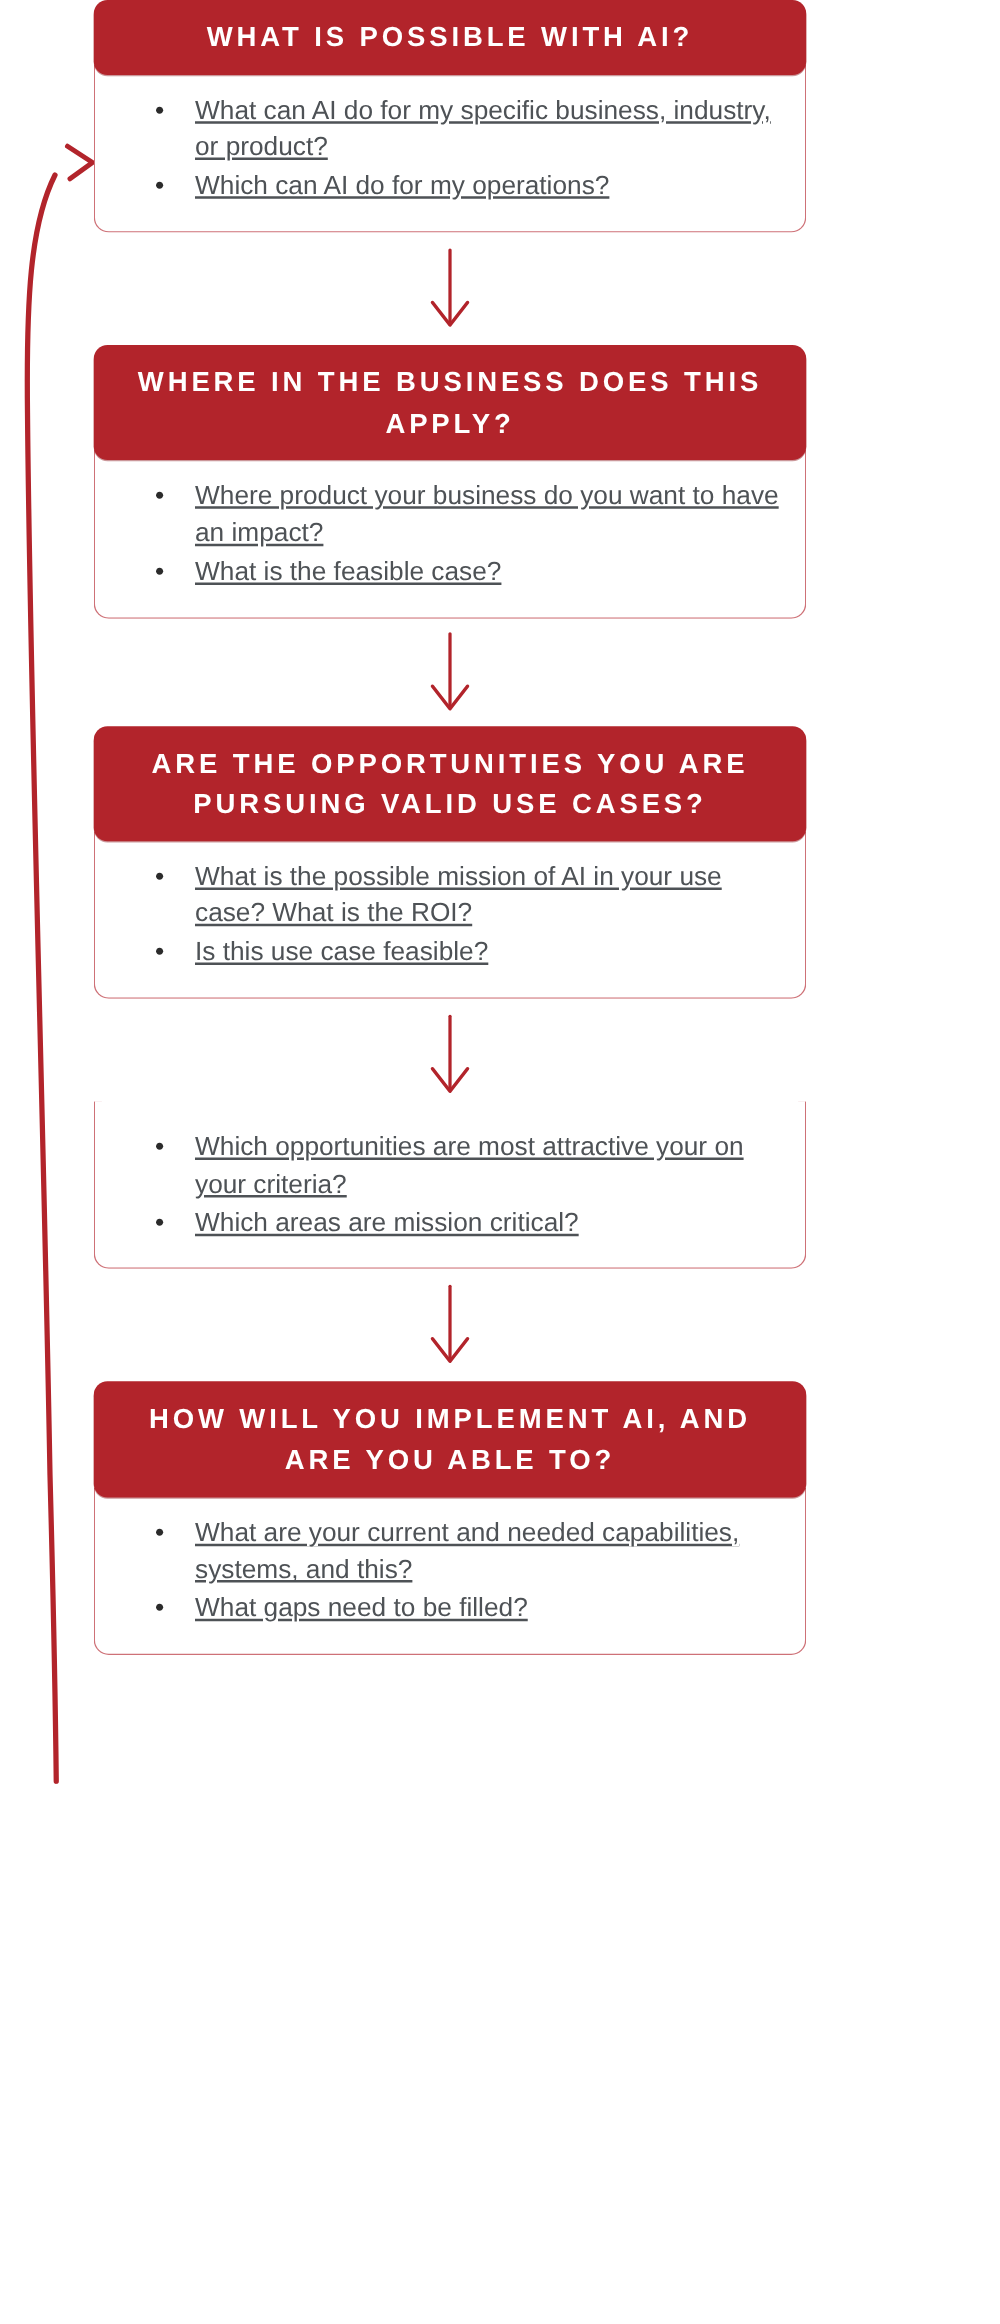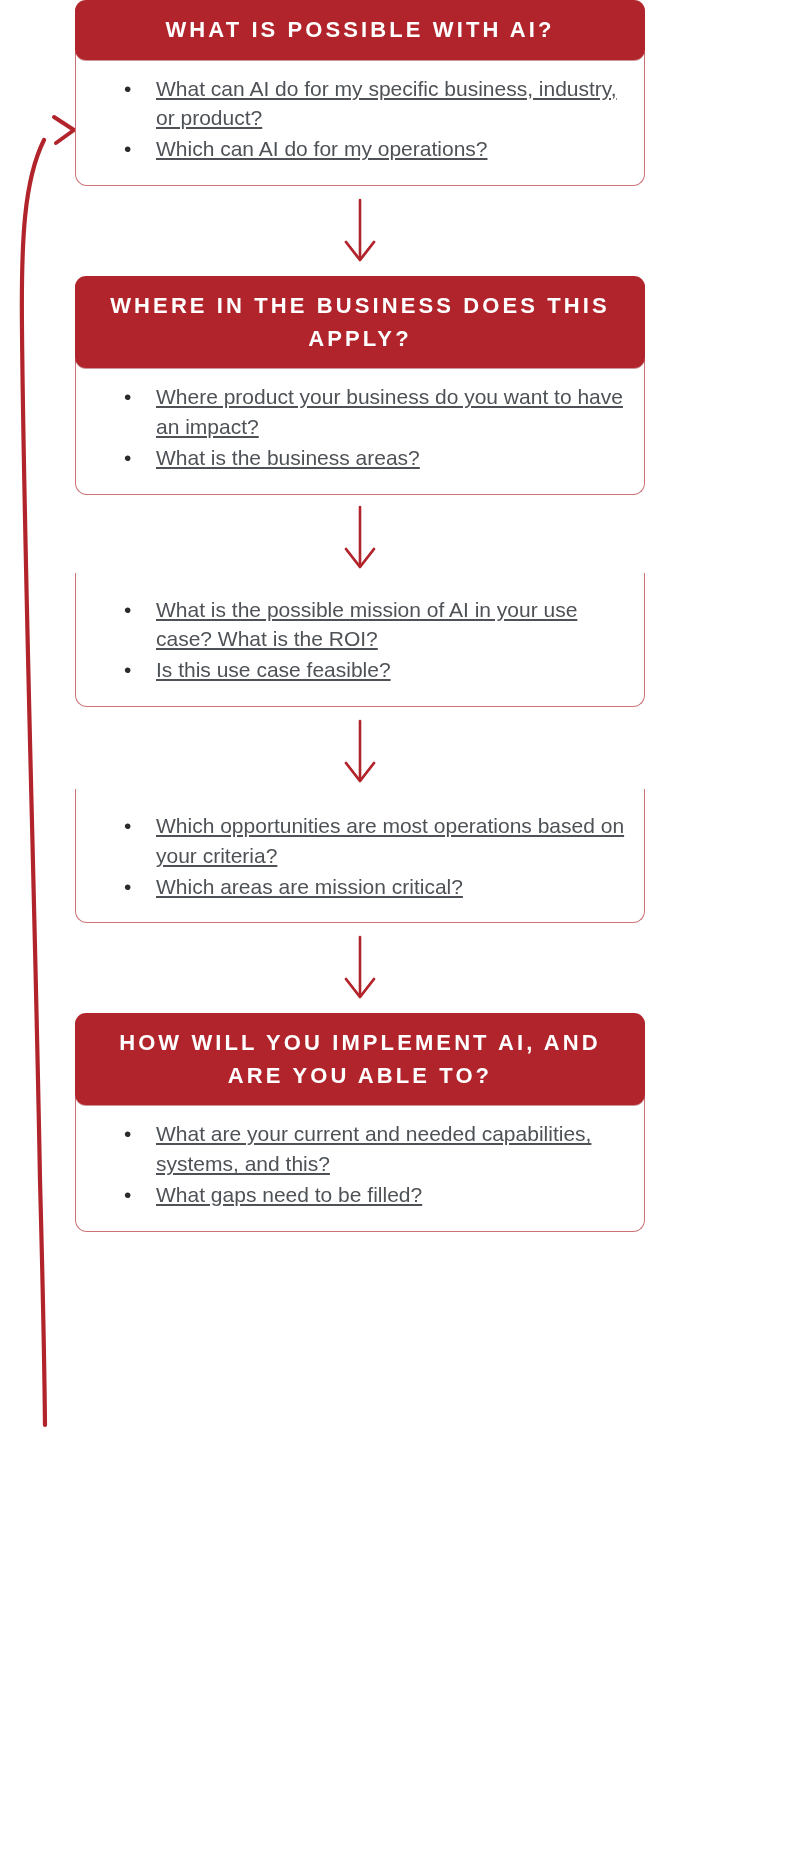--- a/index.html
+++ b/index.html
@@ -161,34 +161,35 @@
     <div class="card">
       <div class="card-header">WHERE IN THE BUSINESS DOES THIS APPLY?</div>
       <div class="card-body">
         <ul class="bullets">
           <li class="bullet">
             <span class="bullet-dot">•</span>
             <span class="bullet-text">Where product your business do you want to have an impact?</span>
           </li>
           <li class="bullet">
             <span class="bullet-dot">•</span>
-            <span class="bullet-text">What is the business areas?</span>
+            <span class="bullet-text">What is the feasible case?</span>
           </li>
         </ul>
       </div>
     </div>
 
     <div class="connector gap-b">
       <svg width="60" height="90" viewBox="0 0 60 90">
         <path d="M 30 14 L 30 72" fill="none" stroke="#B2242B" stroke-width="2.6" stroke-linecap="round"></path>
         <path d="M 16 56 L 30 74 L 44 56" fill="none" stroke="#B2242B" stroke-width="2.8" stroke-linecap="round" stroke-linejoin="round"></path>
       </svg>
     </div>
 
     <div class="card">
+      <div class="card-header">ARE THE OPPORTUNITIES YOU ARE PURSUING VALID USE CASES?</div>
       <div class="card-body">
         <ul class="bullets">
           <li class="bullet">
             <span class="bullet-dot">•</span>
             <span class="bullet-text">What is the possible mission of AI in your use case? What is the ROI?</span>
           </li>
           <li class="bullet">
             <span class="bullet-dot">•</span>
             <span class="bullet-text">Is this use case feasible?</span>
           </li>
@@ -201,21 +202,21 @@
         <path d="M 30 14 L 30 72" fill="none" stroke="#B2242B" stroke-width="2.6" stroke-linecap="round"></path>
         <path d="M 16 56 L 30 74 L 44 56" fill="none" stroke="#B2242B" stroke-width="2.8" stroke-linecap="round" stroke-linejoin="round"></path>
       </svg>
     </div>
 
     <div class="card">
       <div class="card-body">
         <ul class="bullets">
           <li class="bullet">
             <span class="bullet-dot">•</span>
-            <span class="bullet-text">Which opportunities are most operations based on your criteria?</span>
+            <span class="bullet-text">Which opportunities are most attractive your on your criteria?</span>
           </li>
           <li class="bullet">
             <span class="bullet-dot">•</span>
             <span class="bullet-text">Which areas are mission critical?</span>
           </li>
         </ul>
       </div>
     </div>
 
     <div class="connector gap-d">

